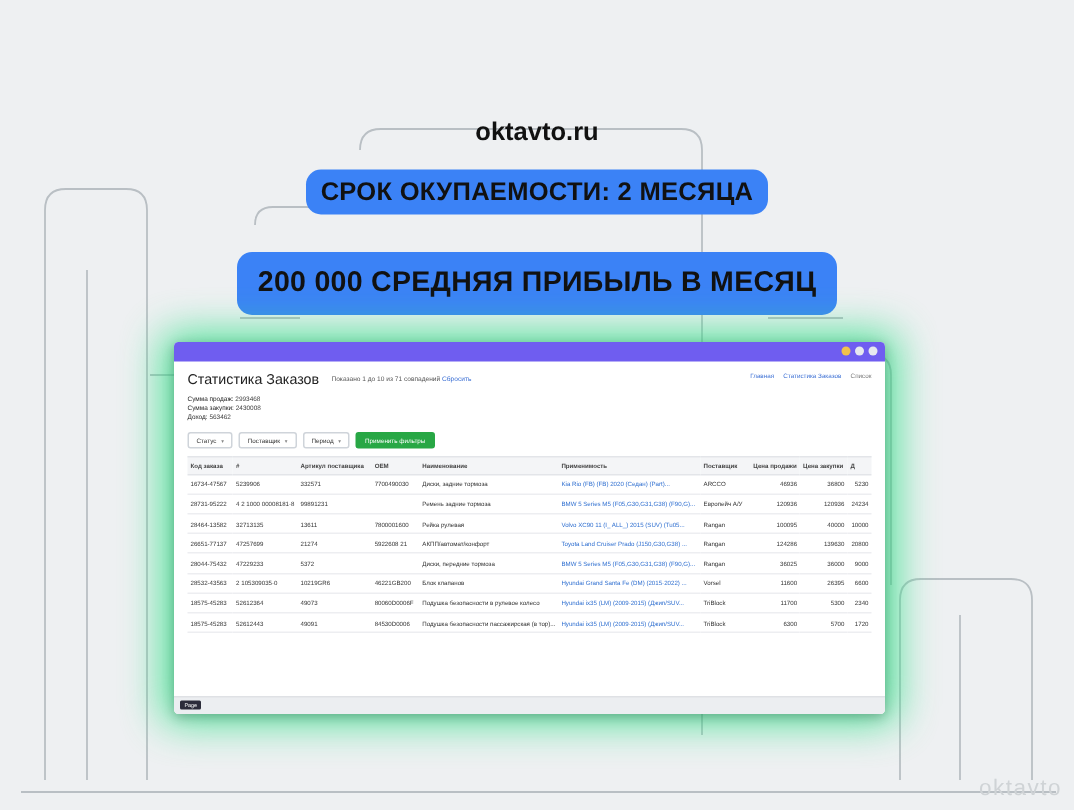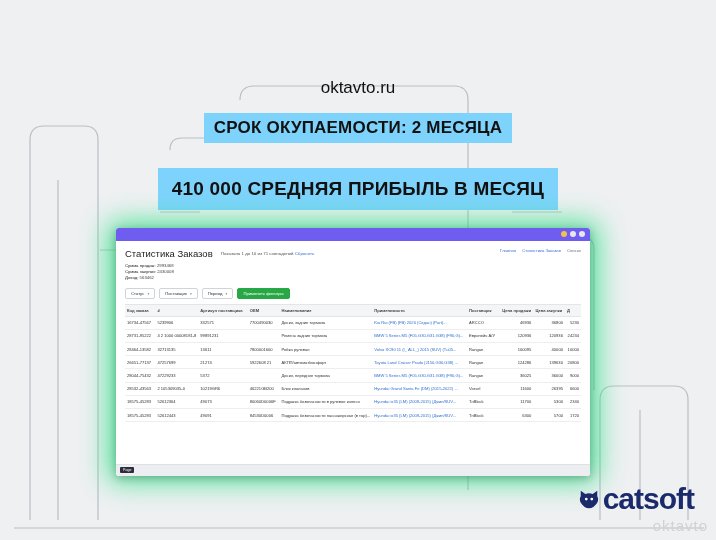--- a/index.html
+++ b/index.html
@@ -14,26 +14,27 @@
   
   .deco{position:absolute;left:0;top:0;width:716px;height:540px;}
 
   
   .headline{
     position:absolute;top:22px;left:0;width:716px;text-align:center;
     font-size:31px;font-weight:bold;letter-spacing:1.5px;color:#111;
   }
   .site{
     position:absolute;top:78px;left:0;width:716px;text-align:center;
-    font-size:17px;font-weight:normal;color:#111;
+    font-size:17px;font-weight:bold;color:#111;
   }
   .banner{
-    position:absolute;background:#7dd3fc;color:#111;font-weight:bold;
+    position:absolute;background:#3b82f6;color:#111;font-weight:bold;
     display:flex;align-items:center;justify-content:center;
     box-sizing:border-box;
+    border-radius:10px;
   }
   .banner1{top:113px;left:204px;width:308px;height:30px;font-size:17px;letter-spacing:.2px;}
   .banner2{top:168px;left:158px;width:400px;height:42px;font-size:19px;letter-spacing:.2px;}
 
   
   .glow{
     position:absolute;left:108px;top:222px;width:490px;height:260px;
     background:#35e08a;filter:blur(14px);opacity:.85;border-radius:6px;
   }
 
@@ -133,21 +134,21 @@
       <path d="M520 250 q0 -14 14 -14 h46 q14 0 14 14 v140"></path>
       <path d="M14 528 h690"></path>
       <path d="M160 212 h40"></path>
       <path d="M512 212 h50"></path>
     </g>
   </svg>
 
   <div class="site">oktavto.ru</div>
 
   <div class="banner banner1">СРОК ОКУПАЕМОСТИ: 2 МЕСЯЦА</div>
-  <div class="banner banner2">410 000  СРЕДНЯЯ ПРИБЫЛЬ В МЕСЯЦ</div>
+  <div class="banner banner2">200 000  СРЕДНЯЯ ПРИБЫЛЬ В МЕСЯЦ</div>
 
   <div class="glow"></div>
 
   <div class="browser">
     <div class="titlebar">
       <div class="winbtns">
         <i class="b1"></i>
         <i class="b2"></i>
         <i class="b3"></i>
       </div>
@@ -314,25 +315,15 @@
           </tr>
         </tbody>
       </table>
     </div>
 
     <div class="statusbar">
       <span class="chip">Page</span>
     </div>
   </div>
 
-  <div class="logo">
-    <span class="cat">
-      <svg viewBox="0 0 24 24" width="22" height="22">
-        <path d="M3 9 L3 3 L8 6.5 Q12 5 16 6.5 L21 3 L21 9 Q23 12 21 16 Q17 22 12 22 Q7 22 3 16 Q1 12 3 9 Z" fill="#1b2a6b"></path>
-        <circle cx="9" cy="12" r="1.5" fill="#fff"></circle>
-        <circle cx="15" cy="12" r="1.5" fill="#fff"></circle>
-      </svg>
-    </span>
-    <span>catsoft</span>
-  </div>
 
   <div class="wm">oktavto</div>
 </div>
 
 </body></html>

